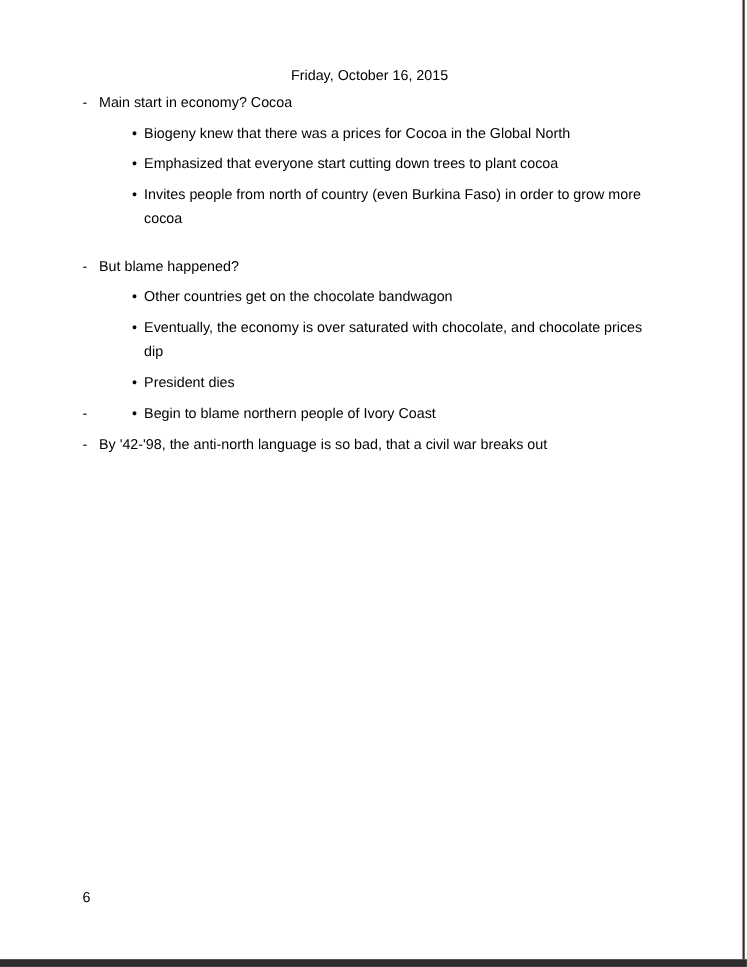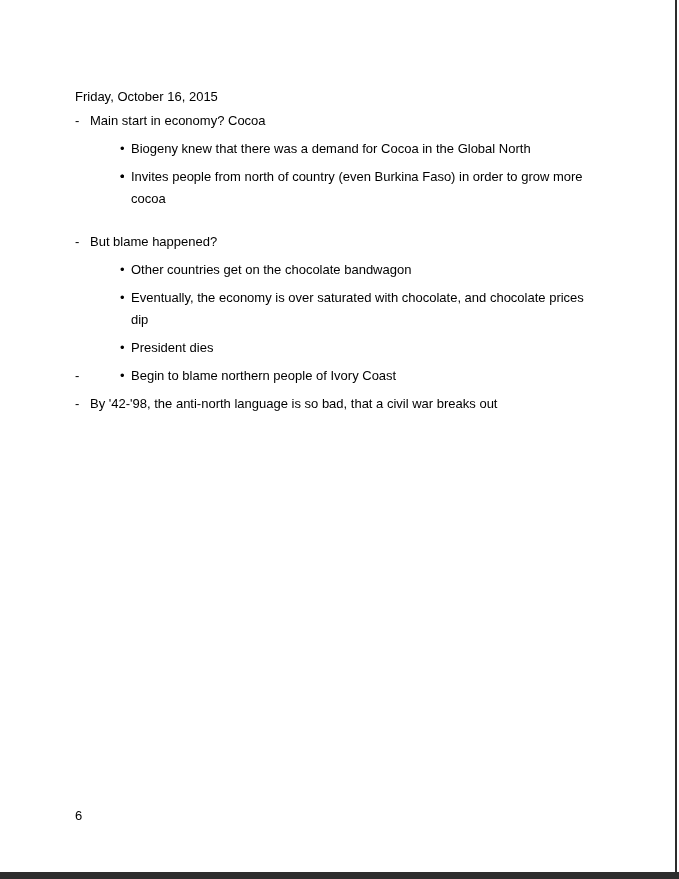--- a/index.html
+++ b/index.html
@@ -12,25 +12,24 @@
     position: relative;
     overflow: hidden;
   }
   .content {
     position: absolute;
     left: 75px;
     top: 58px;
     width: 522px;
   }
   .date {
-    text-align: left;
+    text-align: center;
     font-size: 13px;
     line-height: 22px;
     margin-bottom: 2px;
-    margin-top: 28px;
   }
   .note {
     position: relative;
     font-size: 13px;
     line-height: 22px;
     margin-bottom: 6px;
   }
   .note .marker {
     position: absolute;
     top: 0;
@@ -63,22 +62,22 @@
   }
 </style>
 </head>
 <body style="background: rgb(255, 255, 255); color: rgb(0, 0, 0);">
 
 <div class="page">
   <div class="content">
     <div class="date">Friday, October 16, 2015</div>
     <div class="notes">
         <div class="note level1"><span class="marker">-</span><span class="text">Main start in economy? Cocoa</span></div>
-        <div class="note level2"><span class="marker">•</span><span class="text">Biogeny knew that there was a demand for Cocoa in the Global North</span></div>
-        <div class="note level2"><span class="marker">•</span></div>
+        <div class="note level2"><span class="marker">•</span><span class="text">Biogeny knew that there was a prices for Cocoa in the Global North</span></div>
+        <div class="note level2"><span class="marker">•</span><span class="text">Emphasized that everyone start cutting down trees to plant cocoa</span></div>
         <div class="note level2"><span class="marker">•</span><span class="text">Invites people from north of country (even Burkina Faso) in order to grow more cocoa</span></div>
         <div class="note level1 gap-before"><span class="marker">-</span><span class="text">But blame happened?</span></div>
         <div class="note level2"><span class="marker">•</span><span class="text">Other countries get on the chocolate bandwagon</span></div>
         <div class="note level2"><span class="marker">•</span><span class="text">Eventually, the economy is over saturated with chocolate, and chocolate prices dip</span></div>
         <div class="note level2"><span class="marker">•</span><span class="text">President dies</span></div>
         <div class="note level1"><span class="marker">-</span></div>
         <div class="note level2"><span class="marker">•</span><span class="text">Begin to blame northern people of Ivory Coast</span></div>
         <div class="note level1"><span class="marker">-</span><span class="text">By '42-'98, the anti-north language is so bad, that a civil war breaks out</span></div>
       </div>
   </div>

